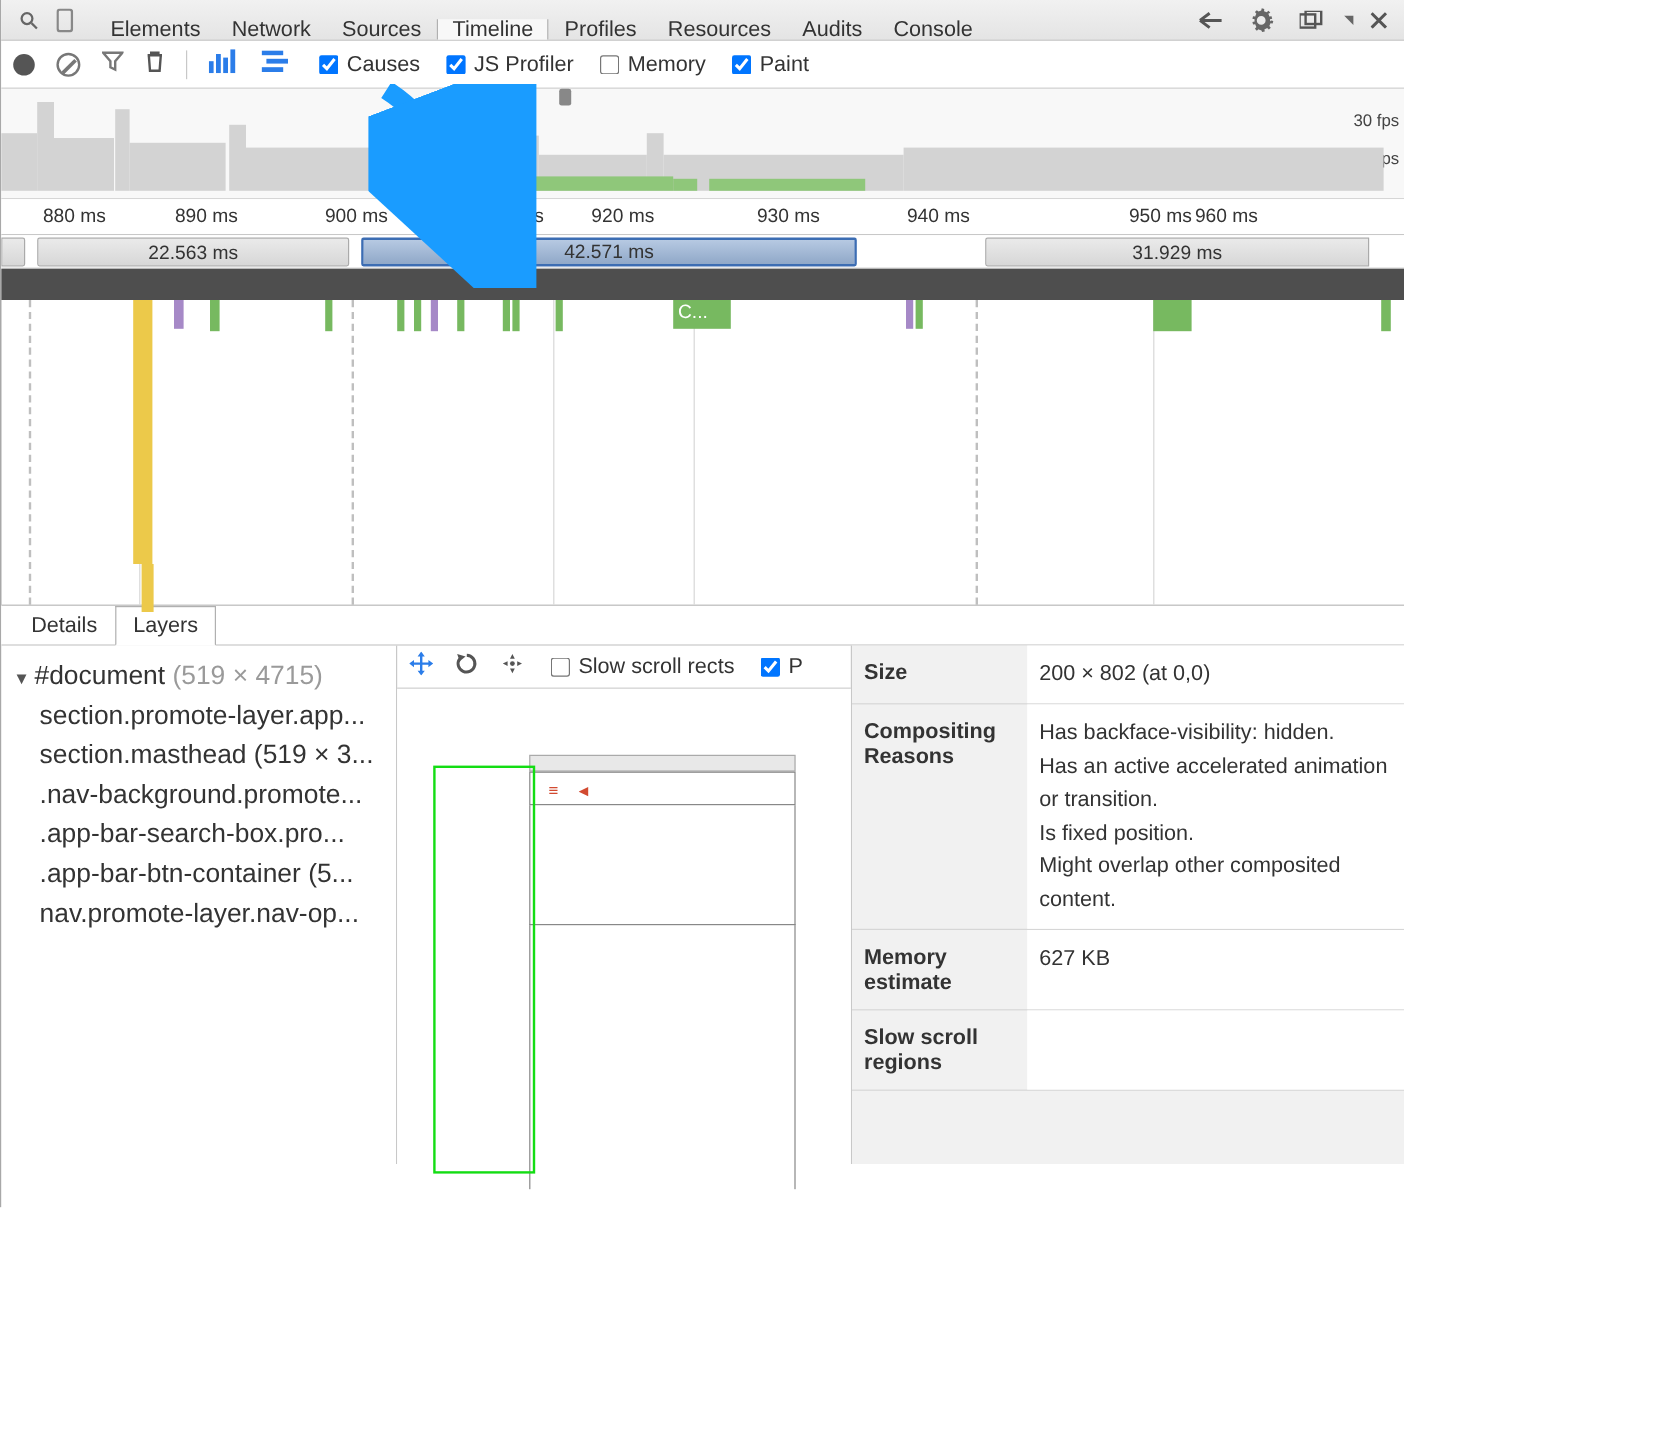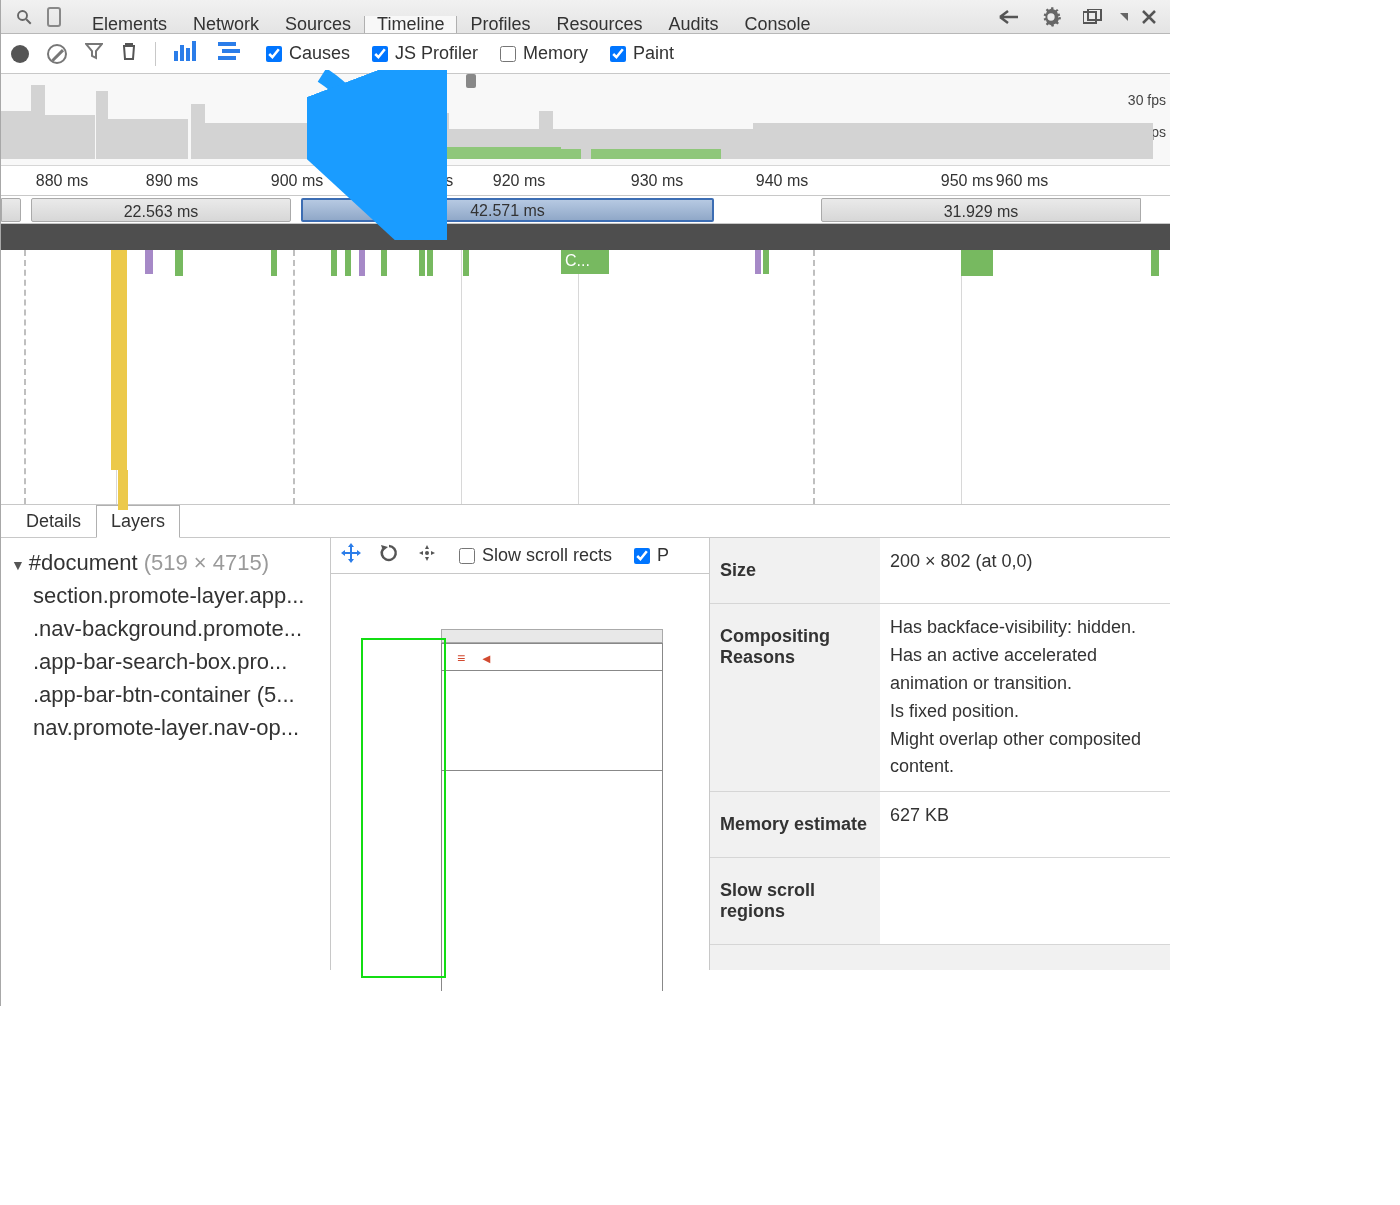--- a/index.html
+++ b/index.html
@@ -73,21 +73,21 @@
   .preview-toolbar { height:36px; border-bottom:1px solid #c8c8c8; display:flex; align-items:center; gap:18px; padding:0 10px; font-size:17px; }
   .preview-toolbar .pticon { color:#666; }
   .preview-canvas { position:relative; width:100%; height:396px; background:#fff; }
   .page-outline { position:absolute; border:1.5px solid #888; }
   .layer-outline { position:absolute; border:2px solid #13dd13; }
   .page-chrome { position:absolute; background:#eee; border:1px solid #aaa; }
   .red-ui { position:absolute; color:#d24a30; font-size:14px; font-weight:bold; }
 
   .props { flex:0 0 460px; background:#f1f1f1; }
   .proprow { display:flex; border-bottom:1px solid #d6d6d6; }
-  .proplabel { width:170px; padding:22px 10px; font-weight:700; font-size:18px; }
+  .proplabel { width:146px; padding:12px 10px; font-weight:700; font-size:18px; }
   .propval { flex:1; padding:10px 10px; background:#fff; font-size:18px; line-height:1.55; }
 
   
   .arrow { position:absolute; pointer-events:none; }
 
 </style>
 </head>
 <body>
 
 <div class="toolbar1">
@@ -283,20 +283,21 @@
 <div class="bottomtabs">
   <div class="btab">Details</div>
   <div class="btab selected">Layers</div>
 </div>
 
 <div class="bottom">
 
   <div class="tree">
     <div class="root"><span>#document</span><span class="dim"> (519 × 4715)</span></div>
     <div class="child">section.promote-layer.app...</div>
+    <div class="child">section.masthead (519 × 3...</div>
     <div class="child">.nav-background.promote...</div>
     <div class="child">.app-bar-search-box.pro...</div>
     <div class="child">.app-bar-btn-container (5...</div>
     <div class="child">nav.promote-layer.nav-op...</div>
   </div>
 
   <div class="preview">
     <div class="preview-toolbar">
       <span class="pticon"><svg width="20" height="20" viewBox="0 0 20 20">
             <path d="M10 0 L13 4 H11 V9 H16 V7 L20 10 L16 13 V11 H11 V16 H13 L10 20 L7 16 H9 V11 H4 V13 L0 10 L4 7 V9 H9 V4 H7 Z" fill="#2b7de9"></path>

